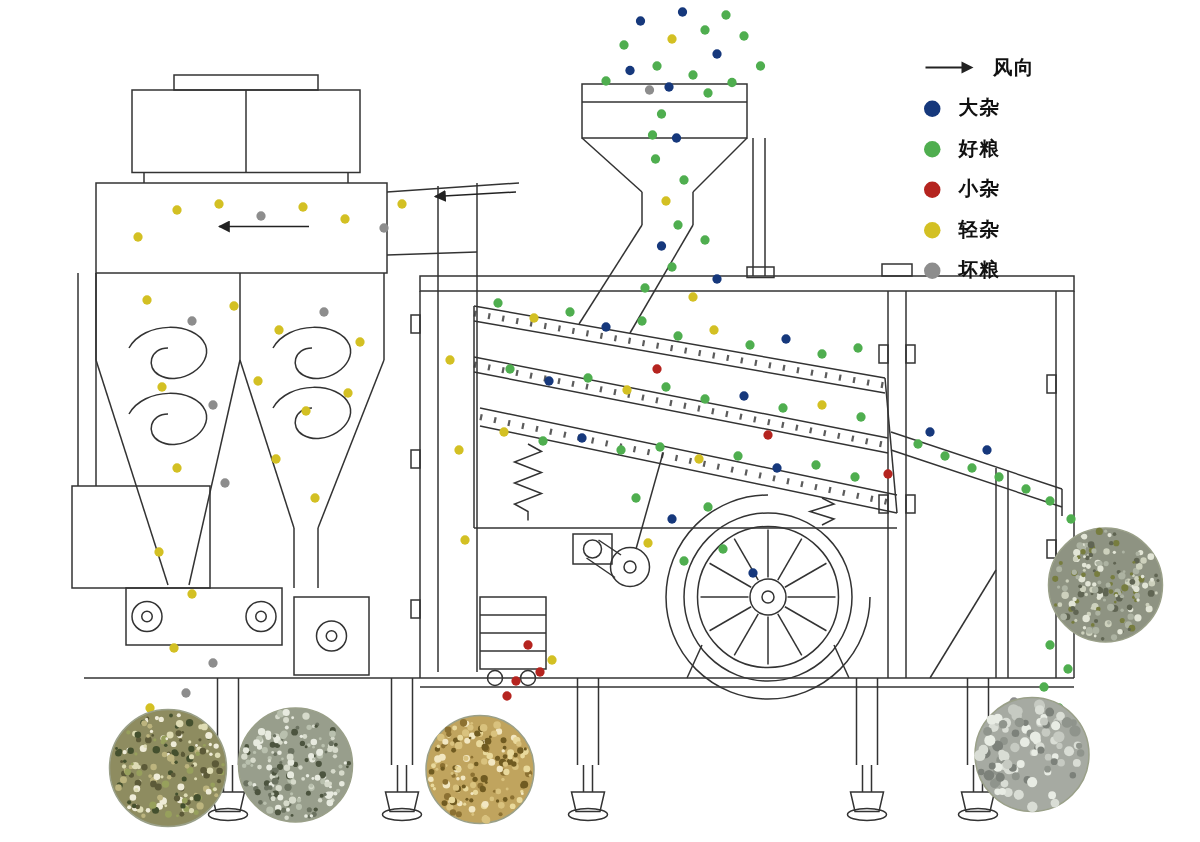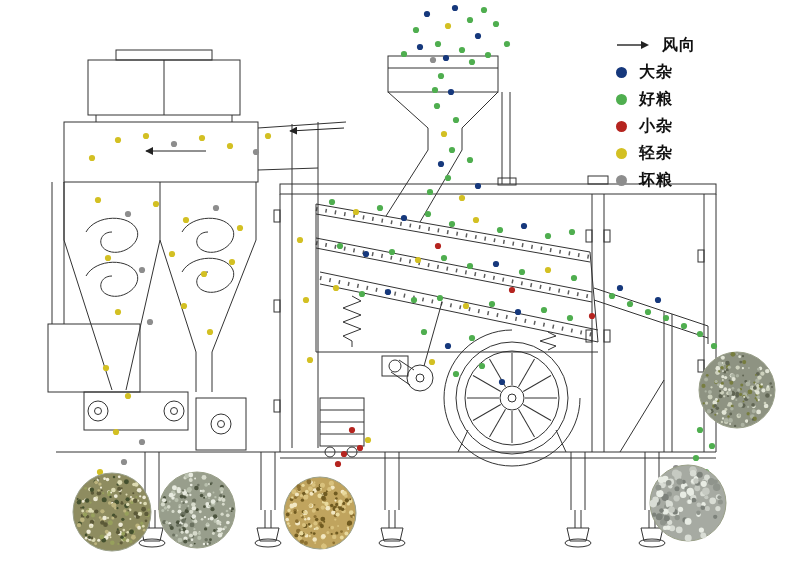--- a/index.html
+++ b/index.html
@@ -2,21 +2,21 @@
 <html><head>
 <meta charset="utf-8">
 <style>
   html,body{margin:0;padding:0;background:#ffffff;}
   #stage{position:relative;width:800px;height:561px;background:#fff;overflow:hidden;
          font-family:"DejaVu Sans","Liberation Sans",sans-serif;}
   #diagram{position:absolute;left:0;top:0;}
   .legend{position:absolute;left:616px;top:36px;display:flex;flex-direction:column;gap:9px;z-index:5;}
   .legend-row{display:flex;align-items:center;gap:12px;height:18px;}
   .legend-dot{width:11px;height:11px;border-radius:50%;flex:0 0 auto;}
-  .legend-label{font-size:16px;color:#111;font-weight:600;letter-spacing:1px;line-height:1;}
+  .legend-label{font-size:13px;color:#111;font-weight:600;letter-spacing:1px;line-height:1;}
   .arrow-icon{display:inline-block;width:34px;height:12px;flex:0 0 auto;}
 </style>
 </head>
 <body>
 
 <div id="stage">
 
   <div class="legend">
     <div class="legend-row">
       <svg class="arrow-icon" viewBox="0 0 34 12">

